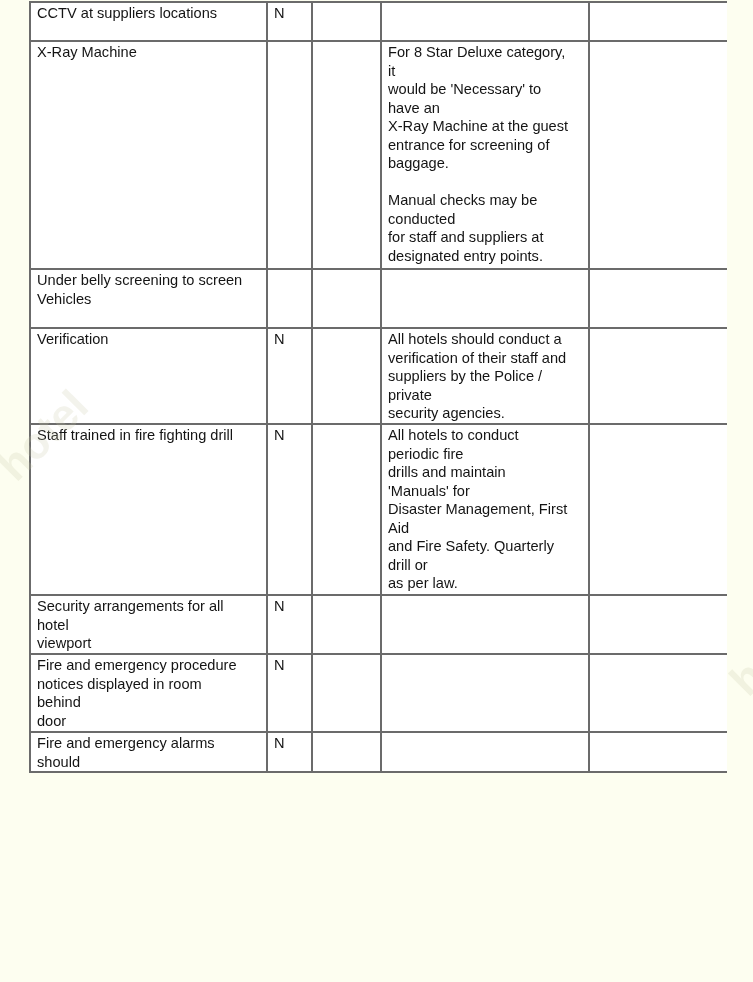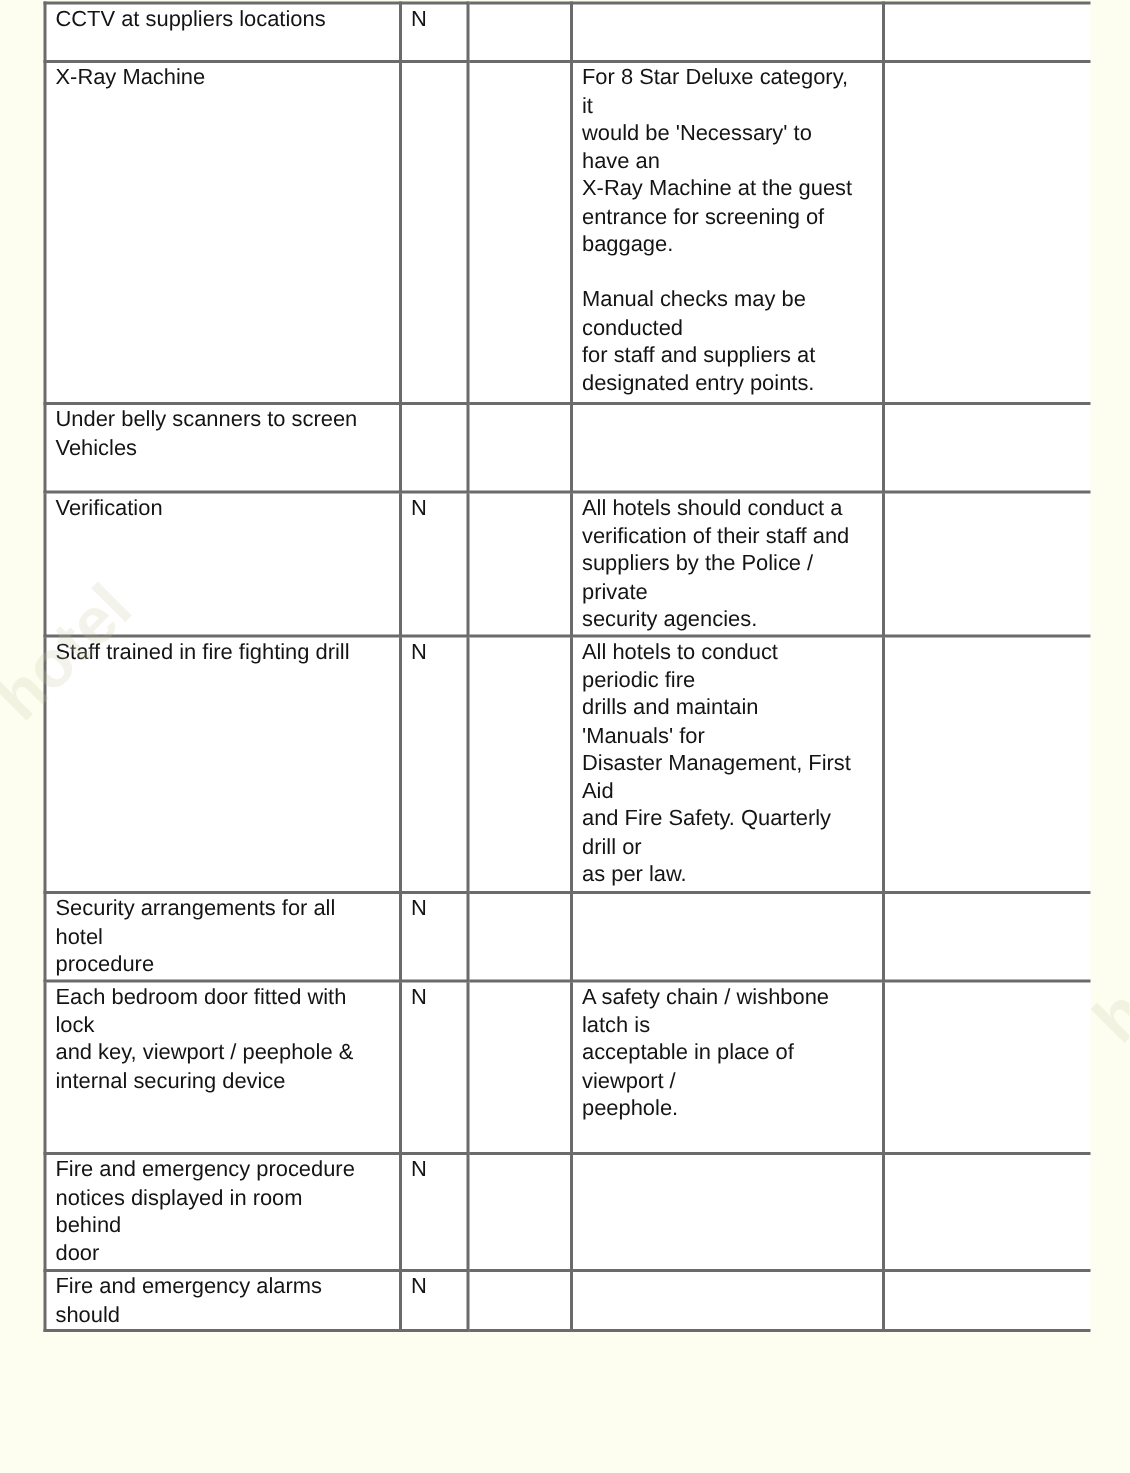--- a/index.html
+++ b/index.html
@@ -102,21 +102,21 @@
 entrance for screening of
 baggage.
 
 Manual checks may be
 conducted
 for staff and suppliers at
 designated entry points.</td>
       <td></td>
     </tr>
     <tr class="r3">
-      <td>Under belly scanners to screen
+      <td>Under belly screening to screen
 Vehicles</td>
       <td></td>
       <td></td>
       <td></td>
       <td></td>
     </tr>
     <tr class="r4">
       <td>Verification</td>
       <td>N</td>
       <td></td>
@@ -138,38 +138,24 @@
 Disaster Management, First
 Aid
 and Fire Safety. Quarterly
 drill or
 as per law.</td>
       <td></td>
     </tr>
     <tr class="r6">
       <td>Security arrangements for all
 hotel
-procedure</td>
+viewport</td>
       <td>N</td>
       <td></td>
       <td></td>
-      <td></td>
-    </tr>
-    <tr class="r7">
-      <td>Each bedroom door fitted with
-lock
-and key, viewport / peephole &amp;
-internal securing device</td>
-      <td>N</td>
-      <td></td>
-      <td>A safety chain / wishbone
-latch is
-acceptable in place of
-viewport /
-peephole.</td>
       <td></td>
     </tr>
     <tr class="r9">
       <td>Fire and emergency procedure
 notices displayed in room
 behind
 door</td>
       <td>N</td>
       <td></td>
       <td></td>

